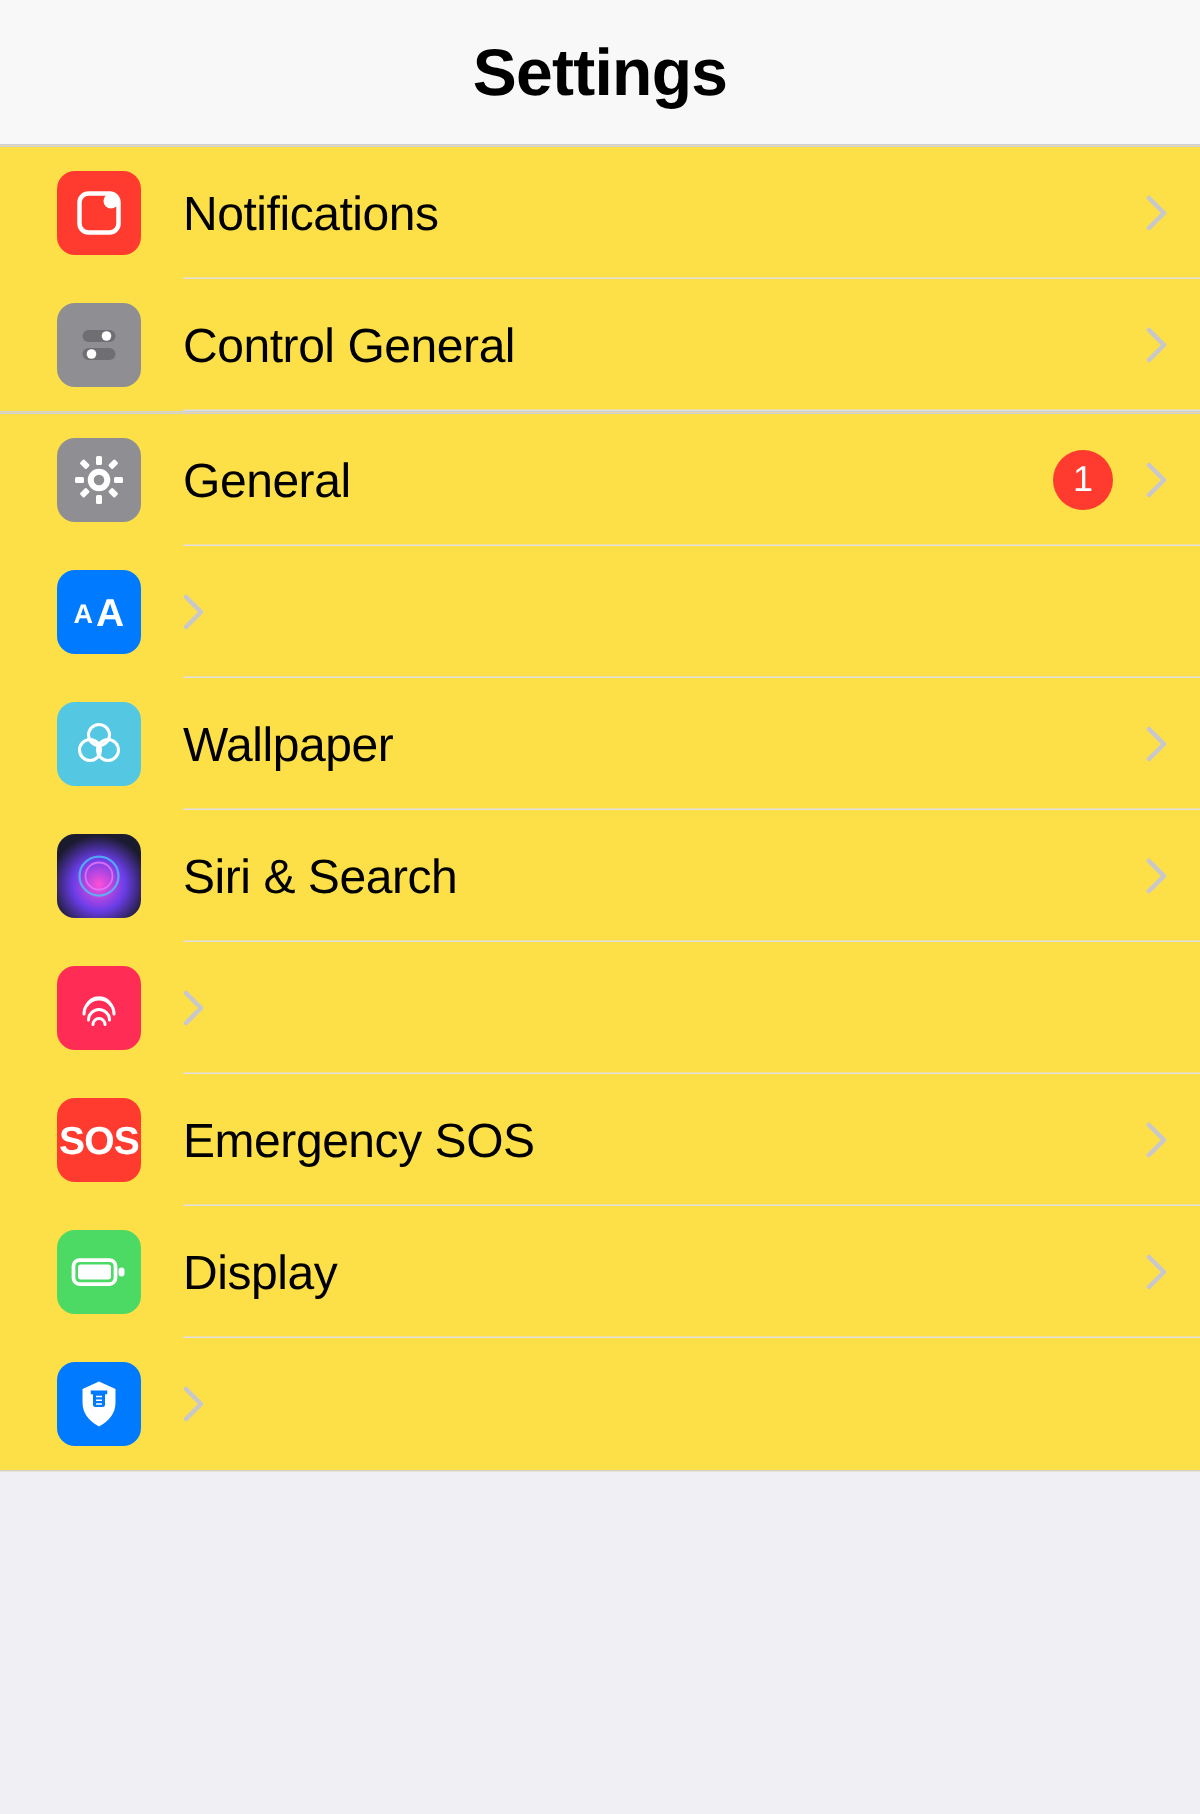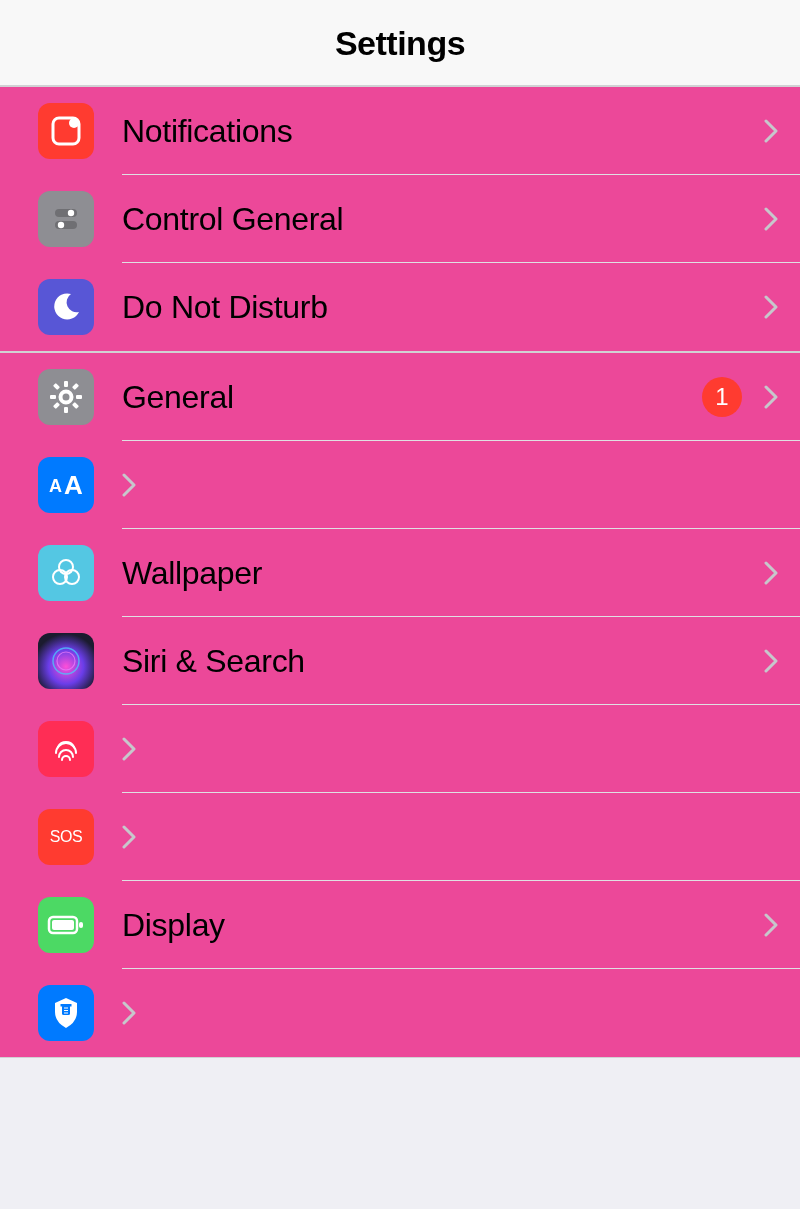--- a/index.html
+++ b/index.html
@@ -9,26 +9,26 @@
       width: 800px;
       color: #000;
     }
     .header {
       background: #f8f8f8;
       text-align: center;
       padding: 24px 0 22px 0;
       border-bottom: 1px solid #d1d1d4;
     }
     .header-title {
-      font-size: 34px;
+      font-size: 44px;
       font-weight: 700;
       letter-spacing: -0.5px;
     }
     .group {
-      background: #ec4899;
+      background: #fde047;
       border-top: 1px solid #d1d1d4;
       border-bottom: 1px solid #d1d1d4;
     }
     .group + .group { }
     .group:first-of-type { margin-top: 18px; }
     .row {
       display: flex;
       align-items: center;
       padding: 16px 22px 16px 38px;
       position: relative;
@@ -118,31 +118,20 @@
           <circle cx="13" cy="24" r="3.2" fill="#fff"></circle>
         </svg>
     </div>
     <div class="row-label">Control General</div>
     <svg class="chevron" width="14" height="24" viewBox="0 0 14 24">
         <path d="M2 2 L12 12 L2 22" stroke="#c7c7cc" stroke-width="3" fill="none" stroke-linecap="round" stroke-linejoin="round"></path>
       </svg>
     <div class="row-sep"></div>
   </div>
 
-  <div class="row">
-    <div class="icon-box" style="background:#5856d6">
-      <svg width="34" height="34" viewBox="0 0 34 34">
-          <path d="M22 4 A13 13 0 1 0 30 22 A10 10 0 0 1 22 4 Z" fill="#fff"></path>
-        </svg>
-    </div>
-    <div class="row-label">Do Not Disturb</div>
-    <svg class="chevron" width="14" height="24" viewBox="0 0 14 24">
-        <path d="M2 2 L12 12 L2 22" stroke="#c7c7cc" stroke-width="3" fill="none" stroke-linecap="round" stroke-linejoin="round"></path>
-      </svg>
-  </div>
 
 </div>
 
 <div class="group">
 
   <div class="row">
     <div class="icon-box" style="background:#8e8e93">
       <svg width="36" height="36" viewBox="0 0 36 36">
           <g fill="#fff">
             <circle cx="18" cy="18" r="5.5" fill="#8e8e93" stroke="#fff" stroke-width="4"></circle>
@@ -221,23 +210,24 @@
           </g>
         </svg>
     </div>
     <svg class="chevron" width="14" height="24" viewBox="0 0 14 24">
         <path d="M2 2 L12 12 L2 22" stroke="#c7c7cc" stroke-width="3" fill="none" stroke-linecap="round" stroke-linejoin="round"></path>
       </svg>
     <div class="row-sep"></div>
   </div>
 
   <div class="row">
-    <div class="icon-box" style="background:#ff3b30;font-size:16px;font-weight:400;letter-spacing:-0.5px">
+    <div class="icon-box" style="background:#ff3b30;font-size:26px;font-weight:700;letter-spacing:-0.5px">
       <span>SOS</span>
     </div>
+    <div class="row-label">Emergency SOS</div>
     <svg class="chevron" width="14" height="24" viewBox="0 0 14 24">
         <path d="M2 2 L12 12 L2 22" stroke="#c7c7cc" stroke-width="3" fill="none" stroke-linecap="round" stroke-linejoin="round"></path>
       </svg>
     <div class="row-sep"></div>
   </div>
 
   <div class="row">
     <div class="icon-box" style="background:#4cd964">
       <svg width="40" height="24" viewBox="0 0 40 24">
           <rect x="3" y="4" width="28" height="16" rx="4" fill="none" stroke="#fff" stroke-width="2.5"></rect>

